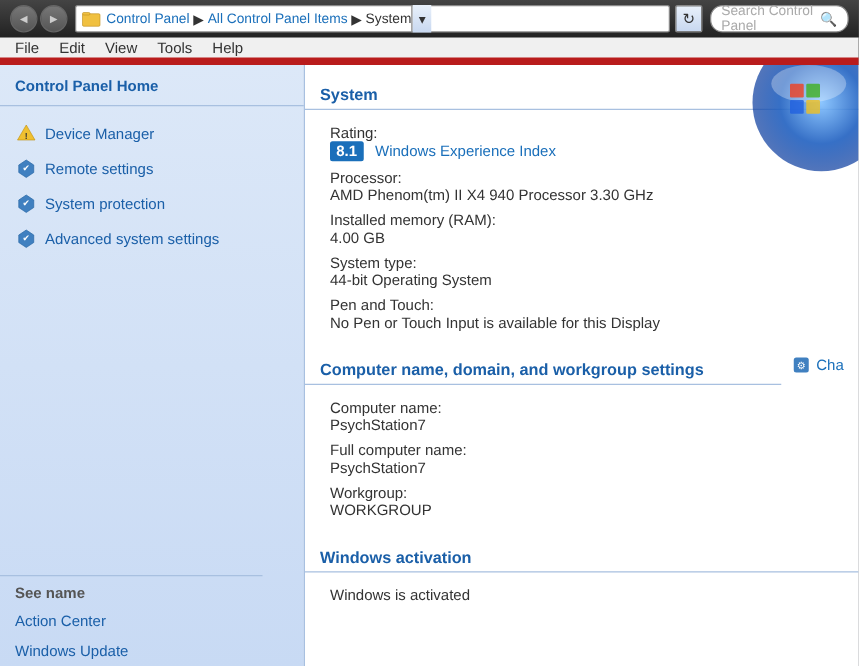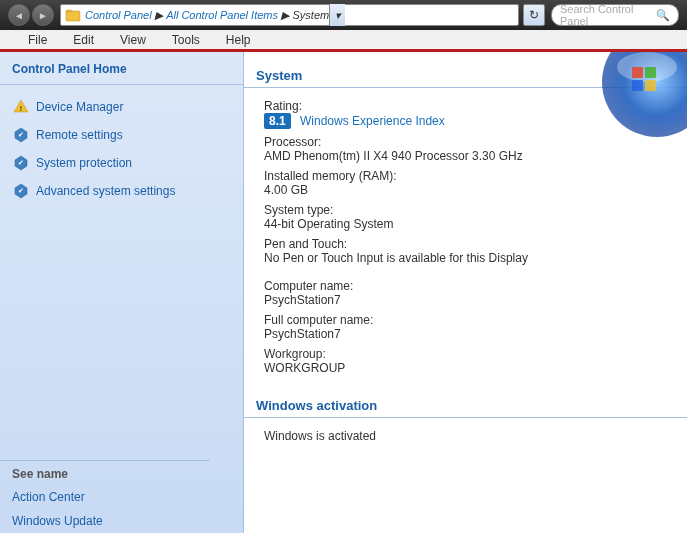--- a/index.html
+++ b/index.html
@@ -42,21 +42,20 @@
       flex: 1;
       height: 22px;
       background: white;
       border: 1px solid #888;
       border-radius: 2px;
       display: flex;
       align-items: center;
       padding: 0 4px;
       font-size: 11px;
       color: #333;
-      font-style: italic;
     }
     .address-icon {
       width: 16px;
       height: 16px;
       margin-right: 4px;
     }
     .breadcrumb-item {
       color: #1a6fba;
       cursor: pointer;
     }
@@ -85,21 +84,21 @@
       border: 1px solid #888;
       border-radius: 2px;
       margin-left: 4px;
       display: flex;
       align-items: center;
       justify-content: center;
       cursor: pointer;
       color: #333;
     }
     .search-box {
-      width: 128px;
+      width: 111px;
       height: 22px;
       border: 1px solid #888;
       border-radius: 10px;
       background: white;
       padding: 0 8px;
       font-size: 11px;
       color: #aaa;
       margin-left: 6px;
       display: flex;
       align-items: center;
@@ -108,23 +107,22 @@
       margin-left: auto;
       color: #888;
     }
 
     
     .menu-bar {
       height: 22px;
       background: #f0f0f0;
       display: flex;
       align-items: center;
-      padding: 0 20px;
-      border-bottom: 3px solid #b91c1c;
-      gap: 10px;
+      padding: 0 4px;
+      border-bottom: 6px solid #b91c1c;
     }
     .menu-item {
       padding: 2px 8px;
       color: #333;
       font-size: 12px;
       cursor: pointer;
     }
 
     
     .main-container {
@@ -385,20 +383,30 @@
         <span class="info-label">System type:</span>
         <span class="info-value">44-bit Operating System</span>
       </div>
 
       <div class="info-row">
         <span class="info-label">Pen and Touch:</span>
         <span class="info-value">No Pen or Touch Input is available for this Display</span>
       </div>
     </div>
 
+    <div style="display:flex;align-items:center;justify-content:space-between;padding-right:12px;">
+      <div class="section-title" style="flex:1;margin-right:8px;">Computer name, domain, and workgroup settings</div>
+      <div class="change-link">
+        <svg width="16" height="16" viewBox="0 0 16 16">
+          <rect x="2" y="2" width="12" height="12" rx="2" fill="#4080c0"></rect>
+          <text x="8" y="11" text-anchor="middle" font-size="8" fill="white">⚙</text>
+        </svg>
+        <span>Cha</span>
+      </div>
+    </div>
 
     <div class="info-table">
       <div class="info-row">
         <span class="info-label">Computer name:</span>
         <span class="info-value">PsychStation7</span>
       </div>
       <div class="info-row">
         <span class="info-label">Full computer name:</span>
         <span class="info-value">PsychStation7</span>
       </div>

